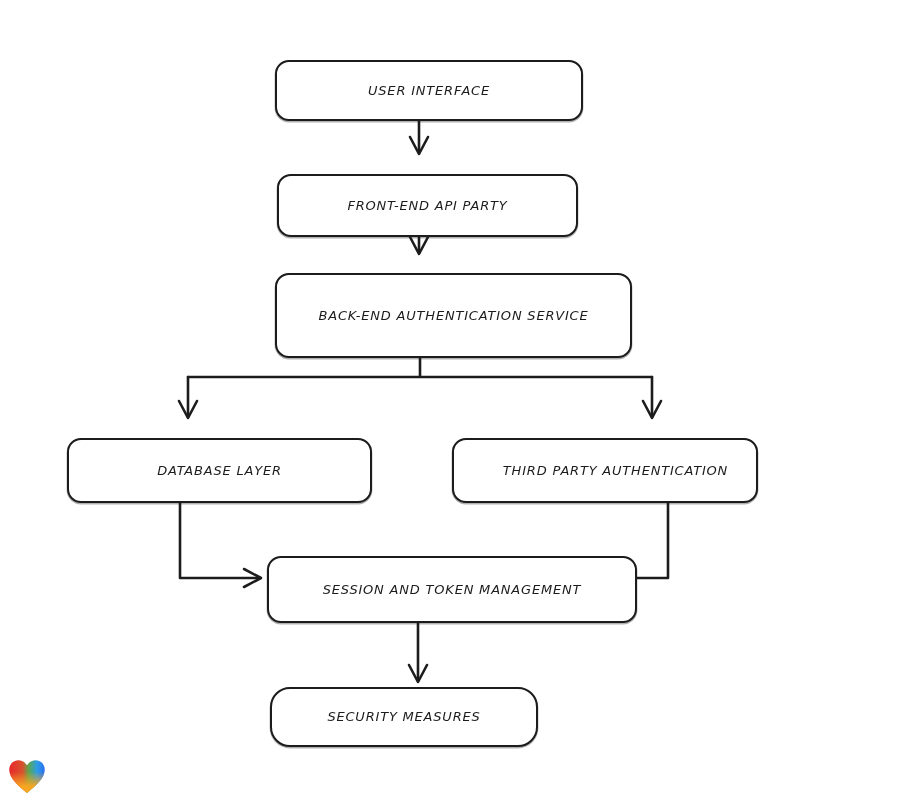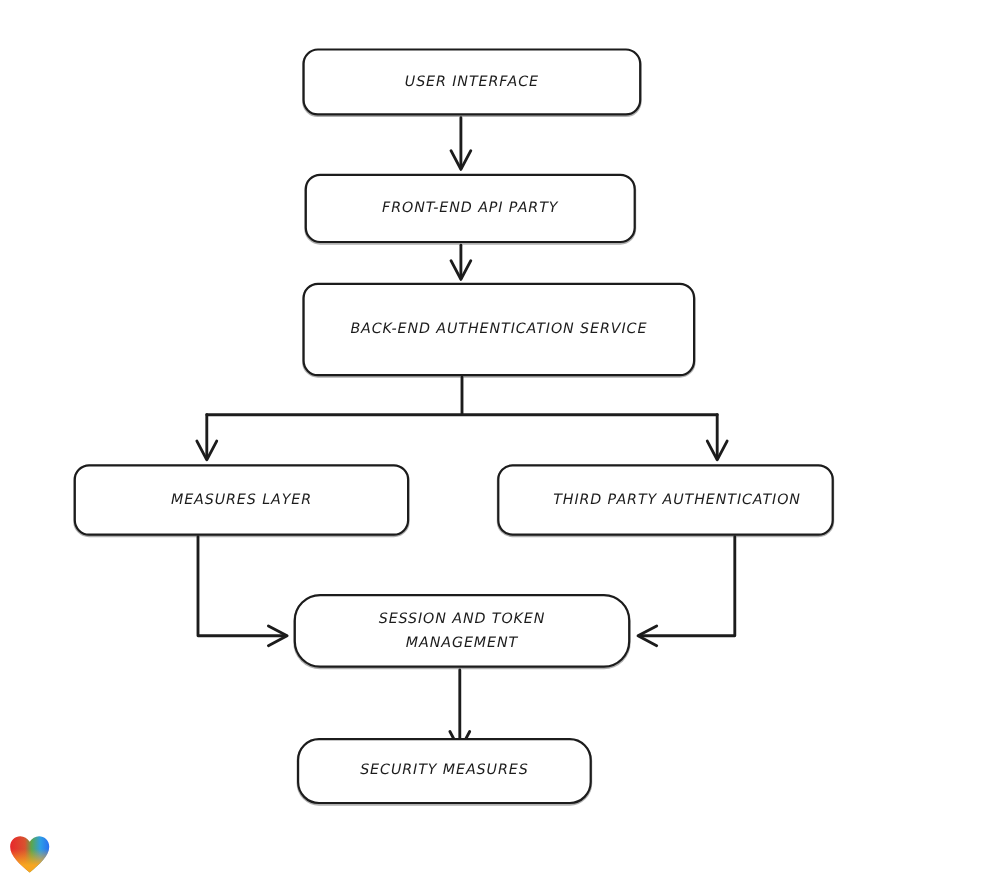--- a/index.html
+++ b/index.html
@@ -27,27 +27,28 @@
     background: #ffffff;
     border: 2.8px solid #1c1c1c;
     border-radius: 14px;
     box-shadow: 0 1px 0 0.4px rgba(28,28,28,0.35);
     color: #1c1c1c;
     font-size: 13px;
     font-style: italic;
     line-height: 1.65;
     letter-spacing: 0.8px;
     cursor: default;
+    margin-top: 16px;
   }
   .n-ui { left: 275px; top:  44px; width: 308px; height: 61px; }
   .n-fe { left: 277px; top: 158px; width: 301px; height: 63px; }
   .n-be { left: 275px; top: 257px; width: 357px; height: 85px; padding: 0 32px; }
   .n-db { left:  67px; top: 422px; width: 305px; height: 65px; }
   .n-tp { left: 452px; top: 422px; width: 306px; height: 65px; padding-left: 21px; }
-  .n-st { left: 267px; top: 540px; width: 306px; height: 67px; padding: 0 44px; border-radius: 24px; }
+  .n-st { left: 267px; top: 540px; width: 370px; height: 67px; padding: 0 44px; }
   .n-sm { left: 270px; top: 671px; width: 268px; height: 60px; border-radius: 20px; }
   .logo {
     position: absolute;
     left: 7px; top: 757px;
     width: 40px; height: 40px;
     cursor: pointer;
   }
 </style>
 </head>
 <body>
@@ -76,21 +77,21 @@
 
   <div class="node n-fe">
     <span>FRONT-END API PARTY</span>
   </div>
 
   <div class="node n-be">
     <span>BACK-END AUTHENTICATION SERVICE</span>
   </div>
 
   <div class="node n-db">
-    <span>MEASURES LAYER</span>
+    <span>DATABASE LAYER</span>
   </div>
 
   <div class="node n-tp">
     <span>THIRD PARTY AUTHENTICATION</span>
   </div>
 
   <div class="node n-st">
     <span>SESSION AND TOKEN MANAGEMENT</span>
   </div>
 

